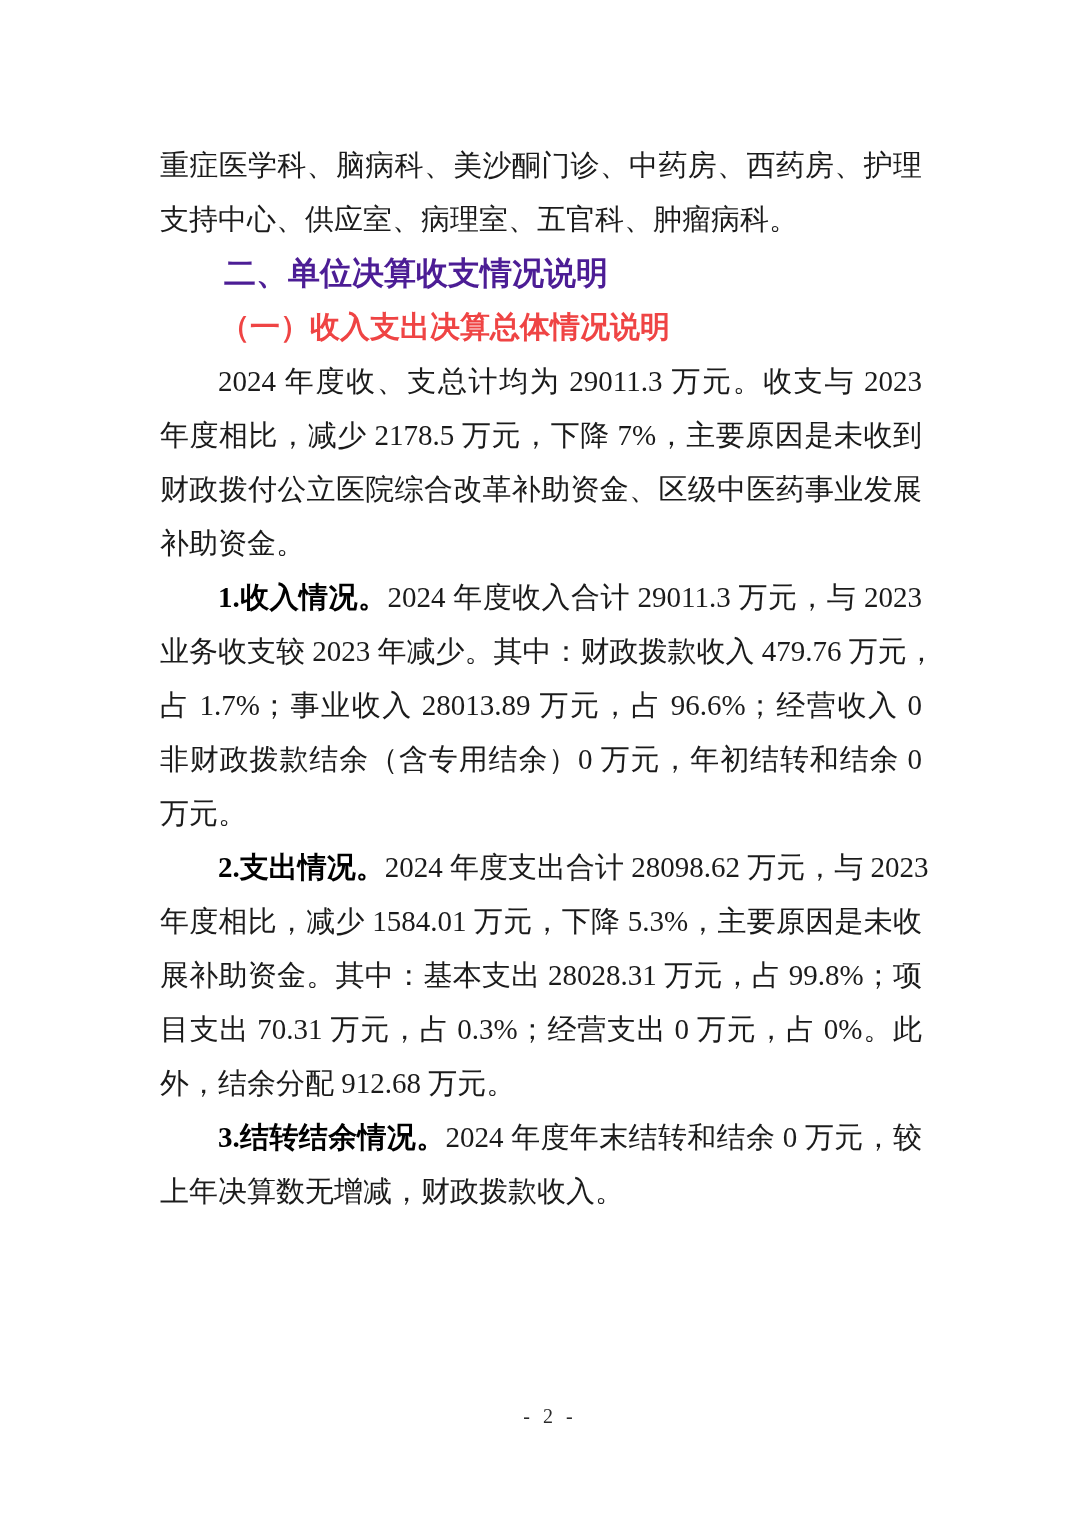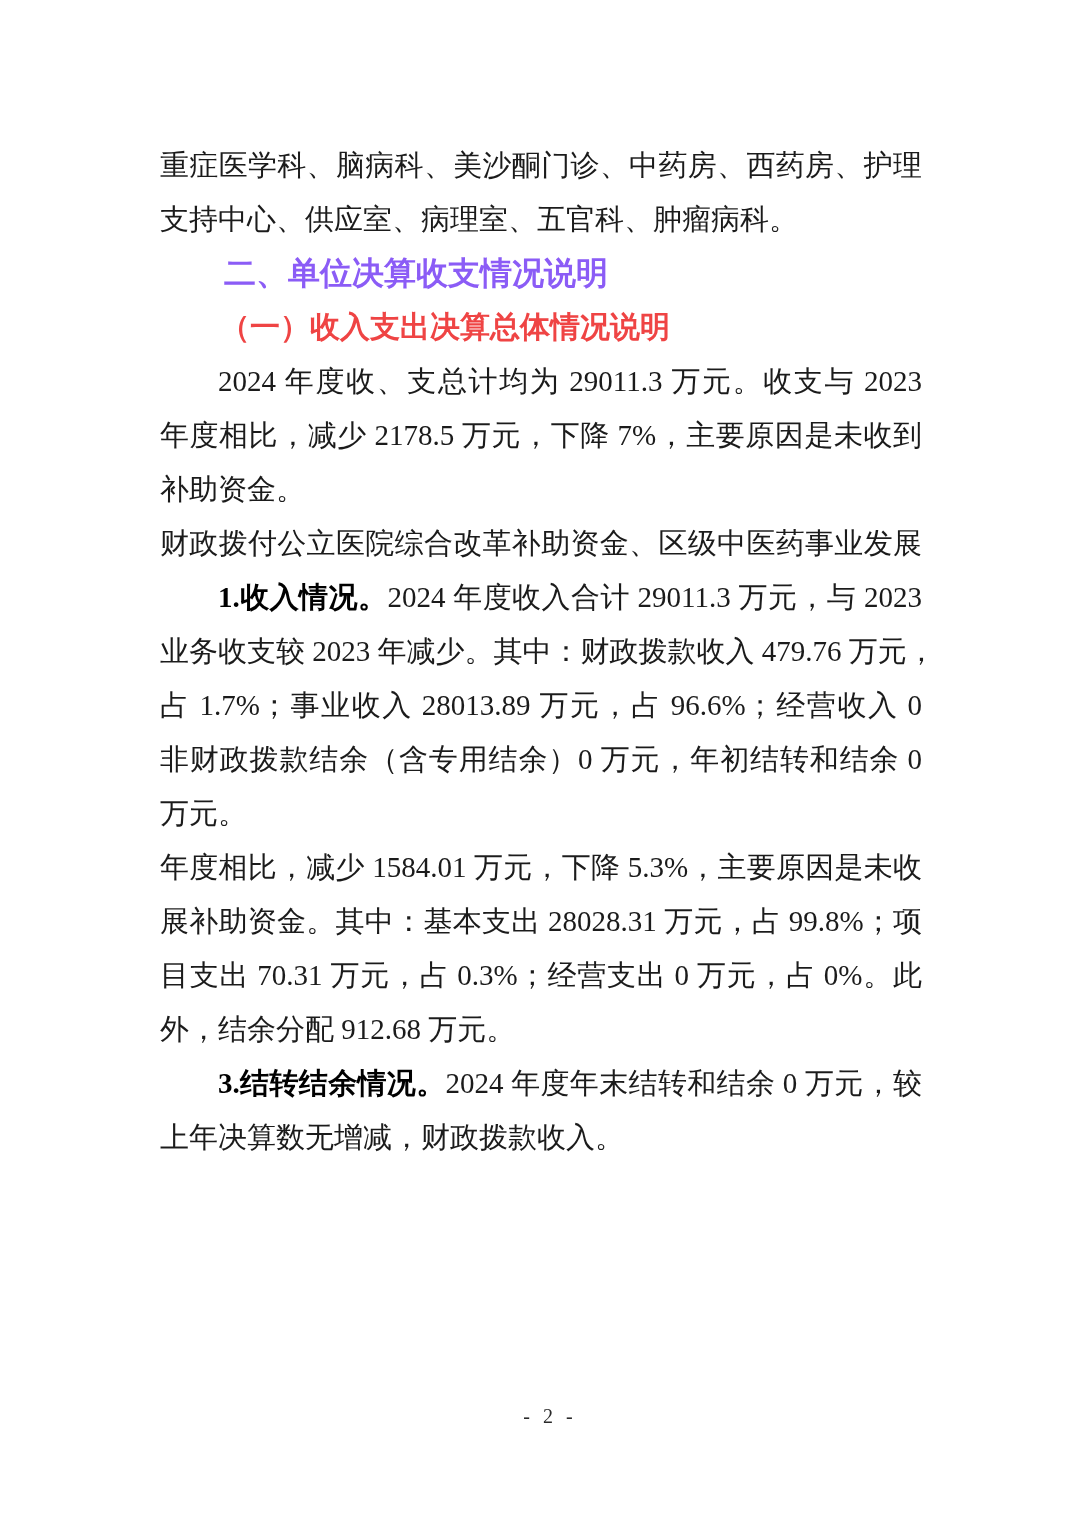--- a/index.html
+++ b/index.html
@@ -30,21 +30,21 @@
     text-align-last: justify;
   }
   .line.last {
     text-align-last: left;
   }
   .indent { text-indent: 2em; }
   .h1 {
     font-family: "Liberation Sans", "DejaVu Sans", sans-serif;
     font-weight: 700;
     font-size: 32px;
-    color: #8b5cf6;
+    color: #4c1d95;
     text-align-last: left;
   }
   .h2 {
     font-weight: 700;
     font-size: 30px;
     color: #ef4444;
     text-align-last: left;
   }
   .lead { font-weight: 700; color: #000000; }
   .footer {
@@ -65,31 +65,34 @@
   <div class="content">
 
     <div class="line">重症医学科、脑病科、美沙酮门诊、中药房、西药房、护理</div>
     <div class="line last">支持中心、供应室、病理室、五官科、肿瘤病科。</div>
 
     <div class="line h1 indent last">二、单位决算收支情况说明</div>
     <div class="line h2 indent last">（一）收入支出决算总体情况说明</div>
 
     <div class="line indent">2024 年度收、支总计均为 29011.3 万元。收支与 2023</div>
     <div class="line">年度相比，减少 2178.5 万元，下降 7%，主要原因是未收到</div>
+    <div class="line">财政拨付公立医院综合改革补助资金、区级中医药事业发展</div>
     <div class="line last">补助资金。</div>
-    <div class="line">财政拨付公立医院综合改革补助资金、区级中医药事业发展</div>
 
     <div class="line indent">
       <span class="lead">1.收入情况。</span><span>2024 年度收入合计 29011.3 万元，与 2023</span>
     </div>
     <div class="line">业务收支较 2023 年减少。其中：财政拨款收入 479.76 万元，</div>
     <div class="line">占 1.7%；事业收入 28013.89 万元，占 96.6%；经营收入 0</div>
     <div class="line">非财政拨款结余（含专用结余）0 万元，年初结转和结余 0</div>
     <div class="line last">万元。</div>
 
+    <div class="line indent">
+      <span class="lead">2.支出情况。</span><span>2024 年度支出合计 28098.62 万元，与 2023</span>
+    </div>
     <div class="line">年度相比，减少 1584.01 万元，下降 5.3%，主要原因是未收</div>
     <div class="line">展补助资金。其中：基本支出 28028.31 万元，占 99.8%；项</div>
     <div class="line">目支出 70.31 万元，占 0.3%；经营支出 0 万元，占 0%。此</div>
     <div class="line last">外，结余分配 912.68 万元。</div>
 
     <div class="line indent">
       <span class="lead">3.结转结余情况。</span><span>2024 年度年末结转和结余 0 万元，较</span>
     </div>
     <div class="line last">上年决算数无增减，财政拨款收入。</div>
 

